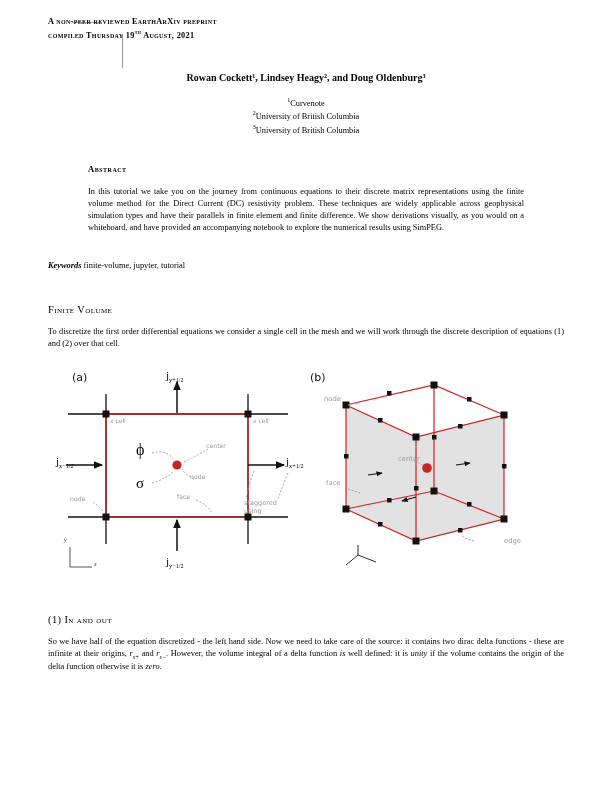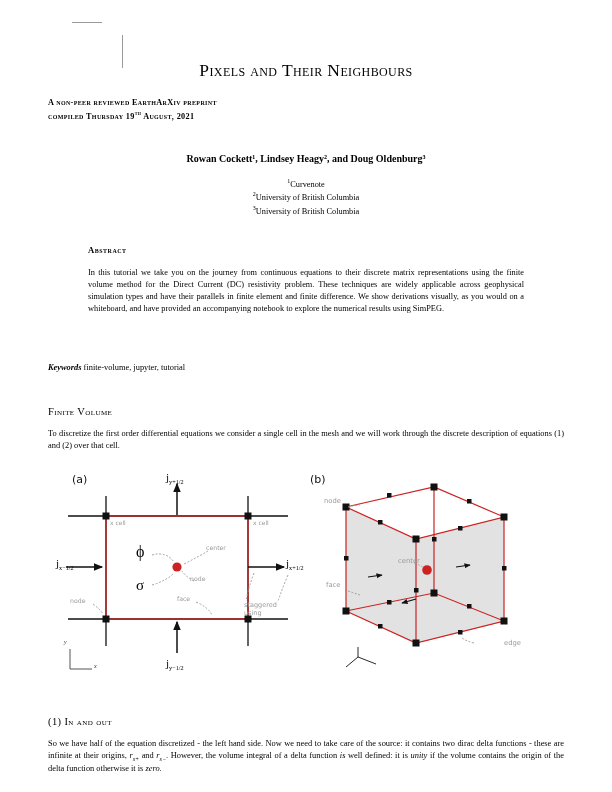--- a/index.html
+++ b/index.html
@@ -90,21 +90,21 @@
     margin-bottom: 12px;
   }
   .abstract-body {
     font-size: 8.3px;
     line-height: 1.42;
     text-align: justify;
   }
 
   
   .keywords {
-    margin-top: 49px;
+    margin-top: 28px;
     font-size: 8.4px;
   }
   .keywords .kw-label {
     font-weight: bold;
     font-style: italic;
   }
 
   
   .section-head {
     margin-top: 34px;
@@ -152,21 +152,20 @@
 </head>
 <body>
 
 <div class="page">
 
   <div class="crop-h"></div>
   <div class="crop-v"></div>
 
   <div class="content">
 
-    <div class="title">Pixels and Their Neighbours</div>
 
     <div class="preprint-line">
       <div>A non-peer reviewed EarthArXiv preprint</div>
       <div><span>compiled Thursday 19</span><span class="sup">th</span><span> August, 2021</span></div>
     </div>
 
     <div class="authors">Rowan Cockett¹, Lindsey Heagy², and Doug Oldenburg³</div>
 
     <div class="affils">
       <div><sup>1</sup><span>Curvenote</span></div>

